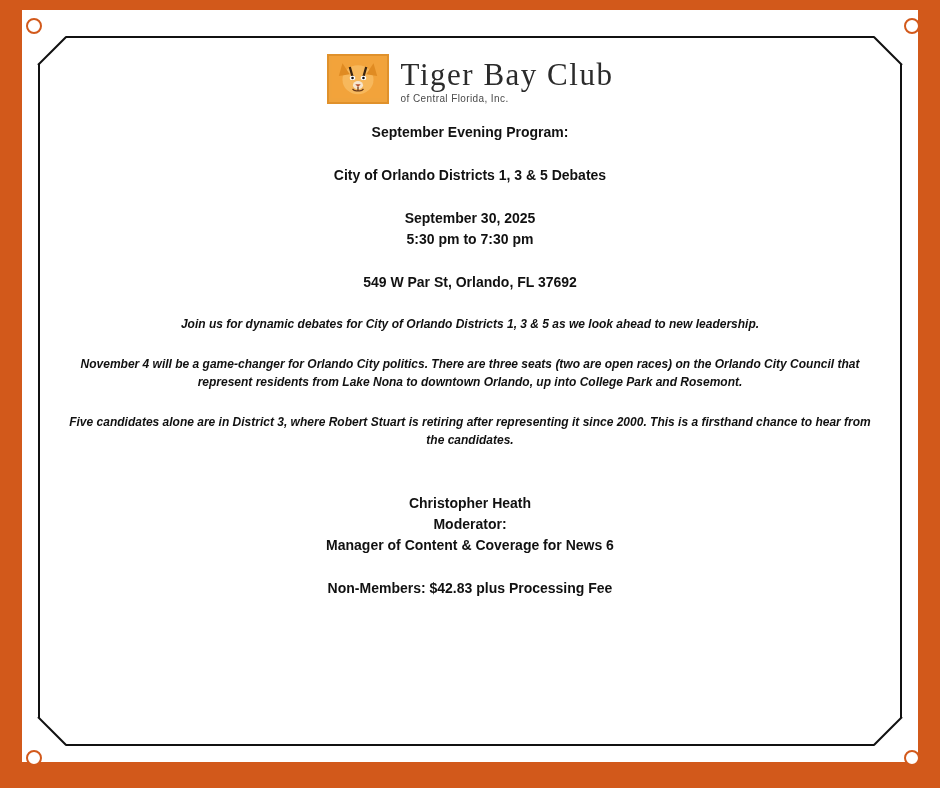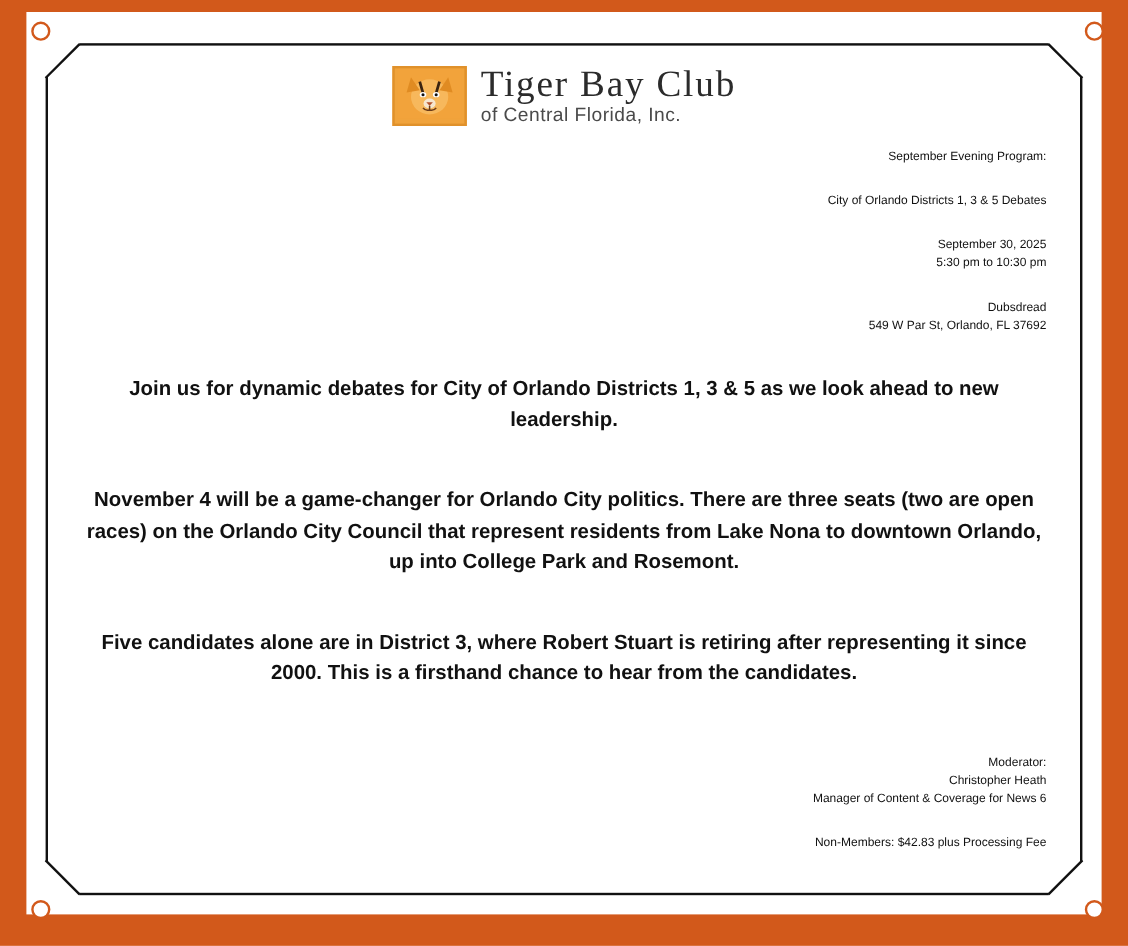--- a/index.html
+++ b/index.html
@@ -109,40 +109,40 @@
   }
   .logo-title {
     font-family: "Liberation Serif", serif;
     font-size: 31px;
     letter-spacing: 1.5px;
     color: #2b2b2b;
     display: block;
   }
   .logo-sub {
     font-family: "Liberation Sans", sans-serif;
-    font-size: 16px;
+    font-size: 10px;
     color: #4a4a4a;
     display: block;
     margin-top: 4px;
     letter-spacing: 0.4px;
   }
 
   .block {
-    font-size: 10px;
-    font-weight: normal;
+    font-size: 14px;
+    font-weight: bold;
     line-height: 1.5;
-    text-align: right;
   }
   .spacer-md { height: 22px; }
   .para {
-    font-size: 17px;
+    font-size: 12px;
     font-weight: bold;
     line-height: 1.5;
-    margin: 10px auto;
+    margin: 0 auto;
     max-width: 810px;
+    font-style: italic;
   }
 </style>
 </head>
 <body>
 
 <div class="page">
 
   <div class="card"></div>
 
   <div class="screw tl"></div>
@@ -184,32 +184,31 @@
         <span class="logo-title">Tiger Bay Club</span>
         <span class="logo-sub">of Central Florida, Inc.</span>
       </div>
     </div>
 
     <div class="block">September Evening Program:</div>
     <div class="spacer-md"></div>
     <div class="block">City of Orlando Districts 1, 3 &amp; 5 Debates</div>
     <div class="spacer-md"></div>
     <div class="block">September 30, 2025</div>
-    <div class="block">5:30 pm to 10:30 pm</div>
-    <div class="spacer-md"></div>
-    <div class="block">Dubsdread</div>
+    <div class="block">5:30 pm to 7:30 pm</div>
+    <div class="spacer-md"></div>
     <div class="block">549 W Par St, Orlando, FL 37692</div>
     <div class="spacer-md"></div>
     <div class="para">Join us for dynamic debates for City of Orlando Districts 1, 3 &amp; 5 as we look ahead to new leadership.</div>
     <div class="spacer-md"></div>
     <div class="para">November 4 will be a game-changer for Orlando City politics. There are three seats (two are open races) on the Orlando City Council that represent residents from Lake Nona to downtown Orlando, up into College Park and Rosemont.</div>
     <div class="spacer-md"></div>
     <div class="para">Five candidates alone are in District 3, where Robert Stuart is retiring after representing it since 2000. This is a firsthand chance to hear from the candidates.</div>
     <div class="spacer-md"></div>
     <div class="spacer-md"></div>
+    <div class="block">Christopher Heath</div>
     <div class="block">Moderator:</div>
-    <div class="block">Christopher Heath</div>
     <div class="block">Manager of Content &amp; Coverage for News 6</div>
     <div class="spacer-md"></div>
     <div class="block">Non-Members: $42.83 plus Processing Fee</div>
 
   </div>
 </div>
 
 </body></html>

